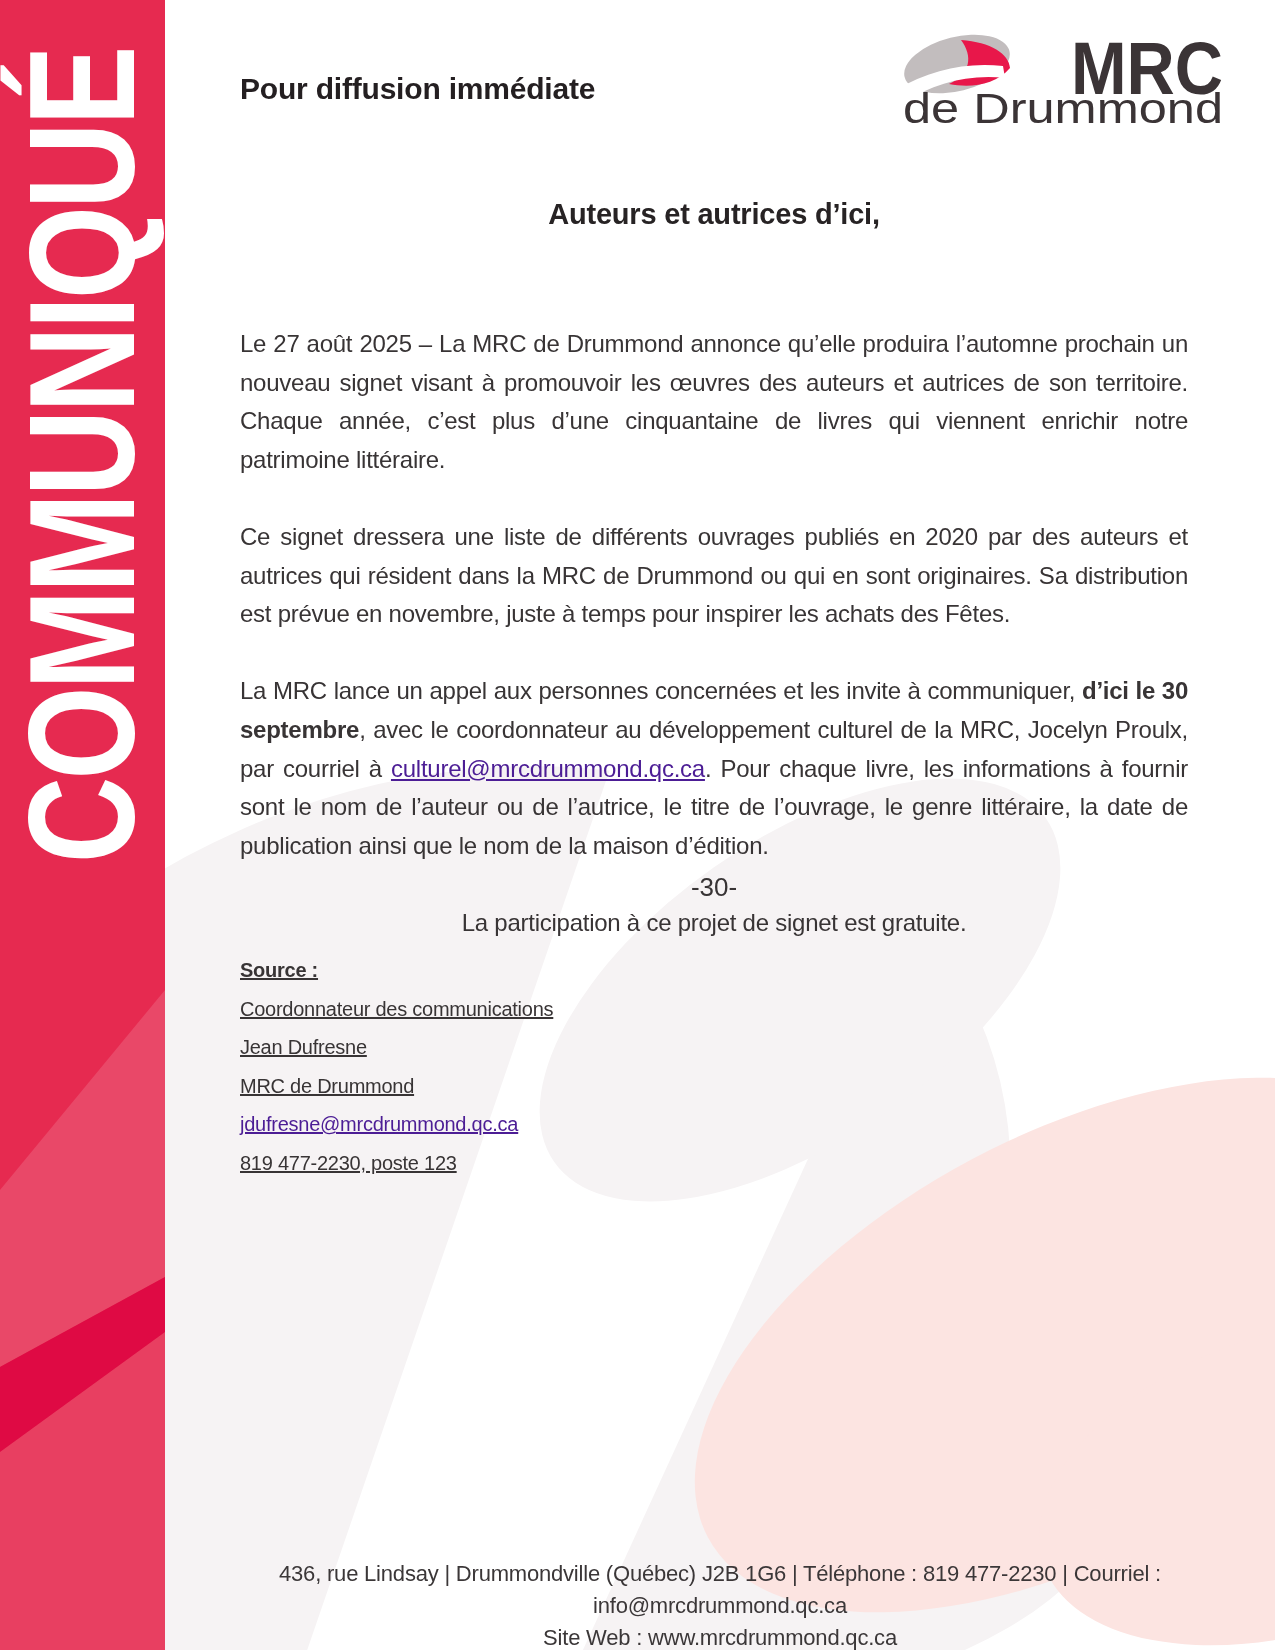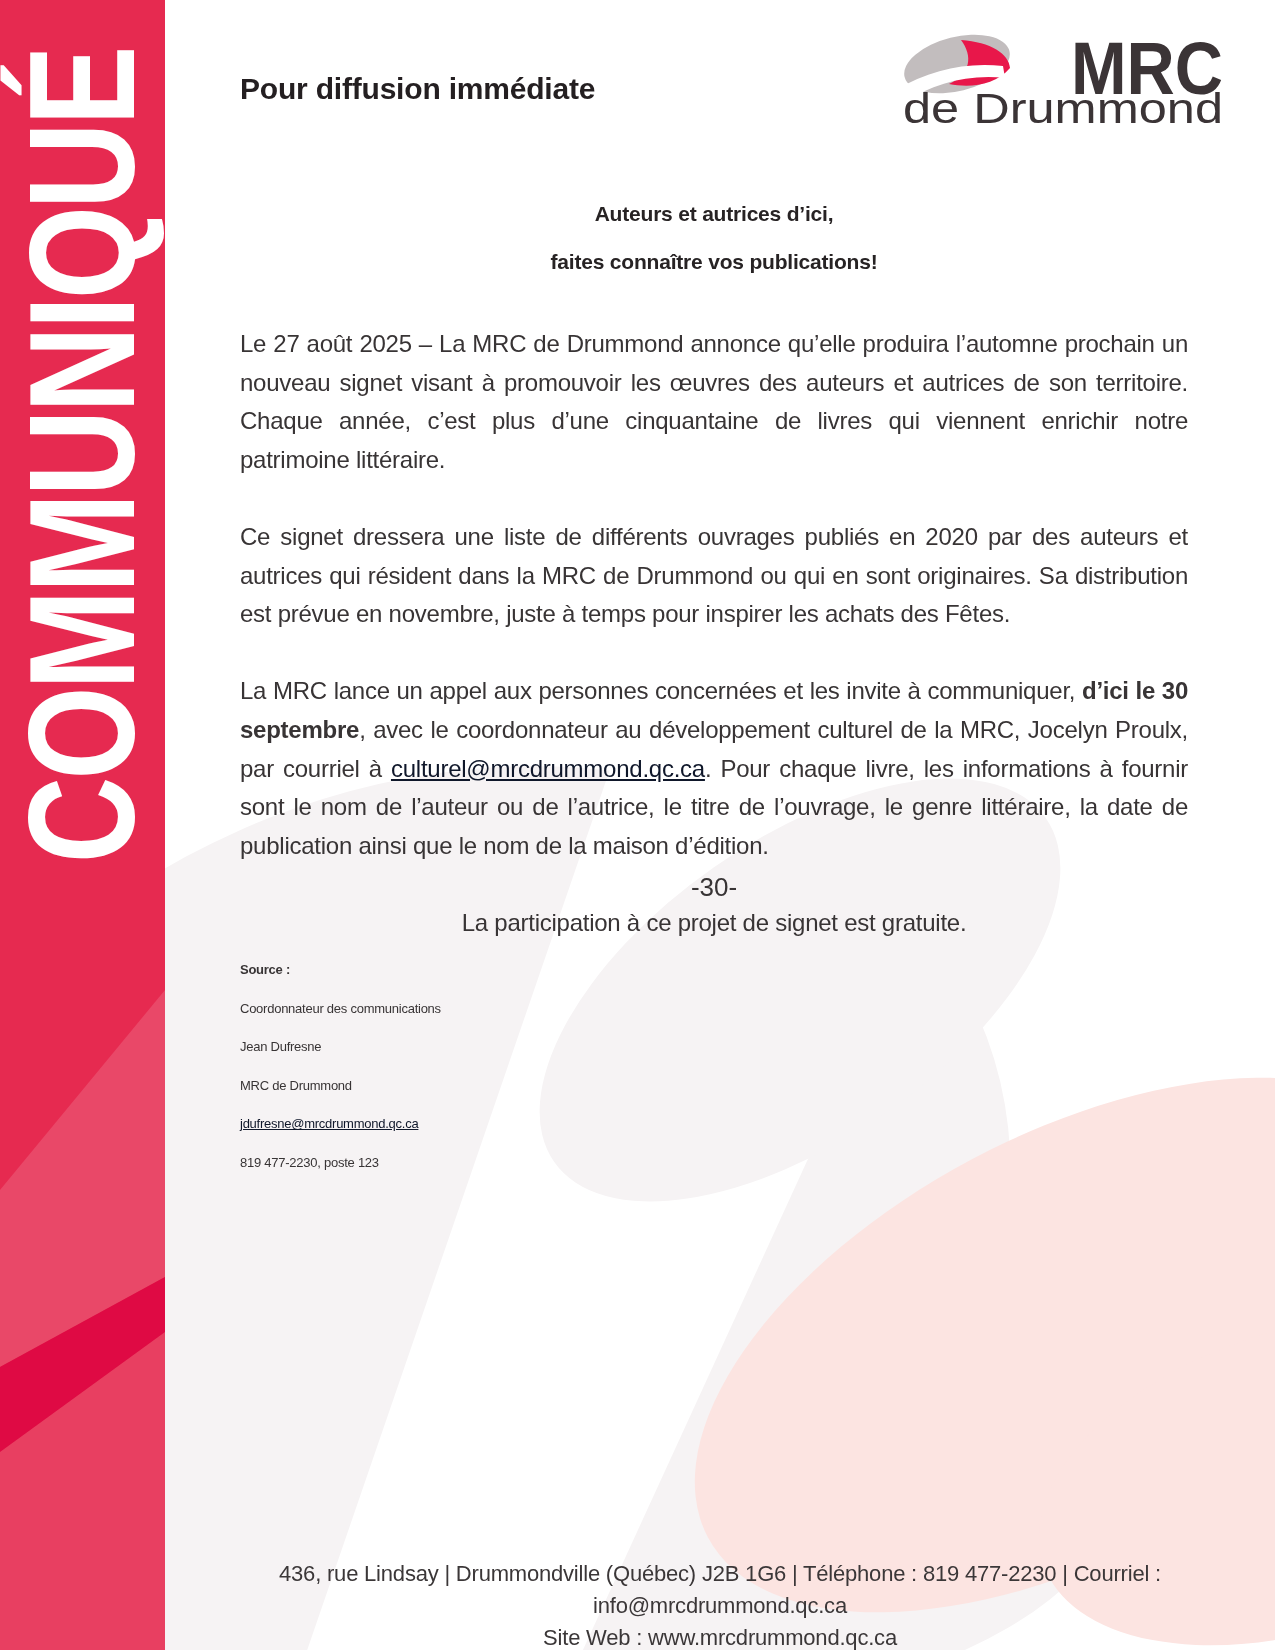--- a/index.html
+++ b/index.html
@@ -27,41 +27,41 @@
   }
   
   .release-line{
     position:absolute;left:240px;top:72px;z-index:2;
     font-size:30px;font-weight:700;color:#241f21;letter-spacing:-0.2px;
   }
   .logo{position:absolute;left:895px;top:28px;width:340px;height:100px;z-index:2;}
   
   .doc-title{
     position:absolute;left:240px;top:190px;width:948px;z-index:2;
-    text-align:center;font-size:21px;font-weight:700;color:#272324;
+    text-align:center;font-size:29px;font-weight:700;color:#272324;
     line-height:48px;letter-spacing:-0.2px;
   }
   
   .body-text{
     position:absolute;left:240px;top:325px;width:948px;z-index:2;
     font-size:24px;line-height:38.6px;letter-spacing:-0.25px;
     text-align:justify;
   }
   .body-text p{margin:0 0 38.6px 0;}
   .body-text p.last{margin-bottom:0;text-align:center;}
   .bold{font-weight:700;}
-  a.link{color:#0f172a;text-decoration:underline;cursor:pointer;}
+  a.link{color:#4c1d95;text-decoration:underline;cursor:pointer;}
   .end-mark{
     position:absolute;left:240px;top:872px;width:948px;z-index:2;
     text-align:center;font-size:26px;
   }
   
   .source-block{
     position:absolute;left:240px;top:951px;z-index:2;
-    font-size:13px;line-height:38.6px;letter-spacing:-0.25px;
+    font-size:20px;line-height:38.6px;letter-spacing:-0.25px;text-decoration:underline;
   }
   
   .footer{
     position:absolute;left:165px;top:1558px;width:1110px;z-index:2;
     text-align:center;font-size:22px;line-height:32px;color:#3b3738;
     letter-spacing:-0.2px;
   }
 </style>
 </head>
 <body>
@@ -101,21 +101,20 @@
     <ellipse cx="62" cy="36" rx="54" ry="27" transform="rotate(-14 62 36)" fill="#c2bdbe"></ellipse>
     <path d="M66,12 C96,14 114,26 115,40 C100,58 74,60 54,56 C76,46 78,28 66,12 Z" fill="#e8174a"></path>
     <path d="M0,62 C36,42 70,34 108,38 L110,50 C72,46 38,56 10,74 Z" fill="#ffffff"></path>
 
     <text x="176" y="66" font-family="Liberation Sans, sans-serif" font-size="74" font-weight="600" fill="#3b3436" textLength="152" lengthAdjust="spacingAndGlyphs">MRC</text>
     <text x="8" y="95" font-family="Liberation Sans, sans-serif" font-size="42" font-weight="400" fill="#3b3436" textLength="320" lengthAdjust="spacingAndGlyphs">de Drummond</text>
   </svg>
 
   <div class="doc-title">
     <div>Auteurs et autrices d’ici,</div>
-    <div>faites connaître vos publications!</div>
   </div>
 
   <div class="body-text">
     <p>Le 27 août 2025 – La MRC de Drummond annonce qu’elle produira l’automne prochain un nouveau signet visant à promouvoir les œuvres des auteurs et autrices de son territoire. Chaque année, c’est plus d’une cinquantaine de livres qui viennent enrichir notre patrimoine littéraire.</p>
     <p>Ce signet dressera une liste de différents ouvrages publiés en 2020 par des auteurs et autrices qui résident dans la MRC de Drummond ou qui en sont originaires. Sa distribution est prévue en novembre, juste à temps pour inspirer les achats des Fêtes.</p>
     <p><span>La MRC lance un appel aux personnes concernées et les invite à communiquer, </span><span class="bold">d’ici le 30 septembre</span><span>, avec le coordonnateur au développement culturel de la MRC, Jocelyn Proulx, par courriel à </span><a class="link">culturel@mrcdrummond.qc.ca</a><span>. Pour chaque livre, les informations à fournir sont le nom de l’auteur ou de l’autrice, le titre de l’ouvrage, le genre littéraire, la date de publication ainsi que le nom de la maison d’édition.</span></p>
     <p class="last">La participation à ce projet de signet est gratuite.</p>
   </div>
 
   <div class="end-mark">-30-</div>

